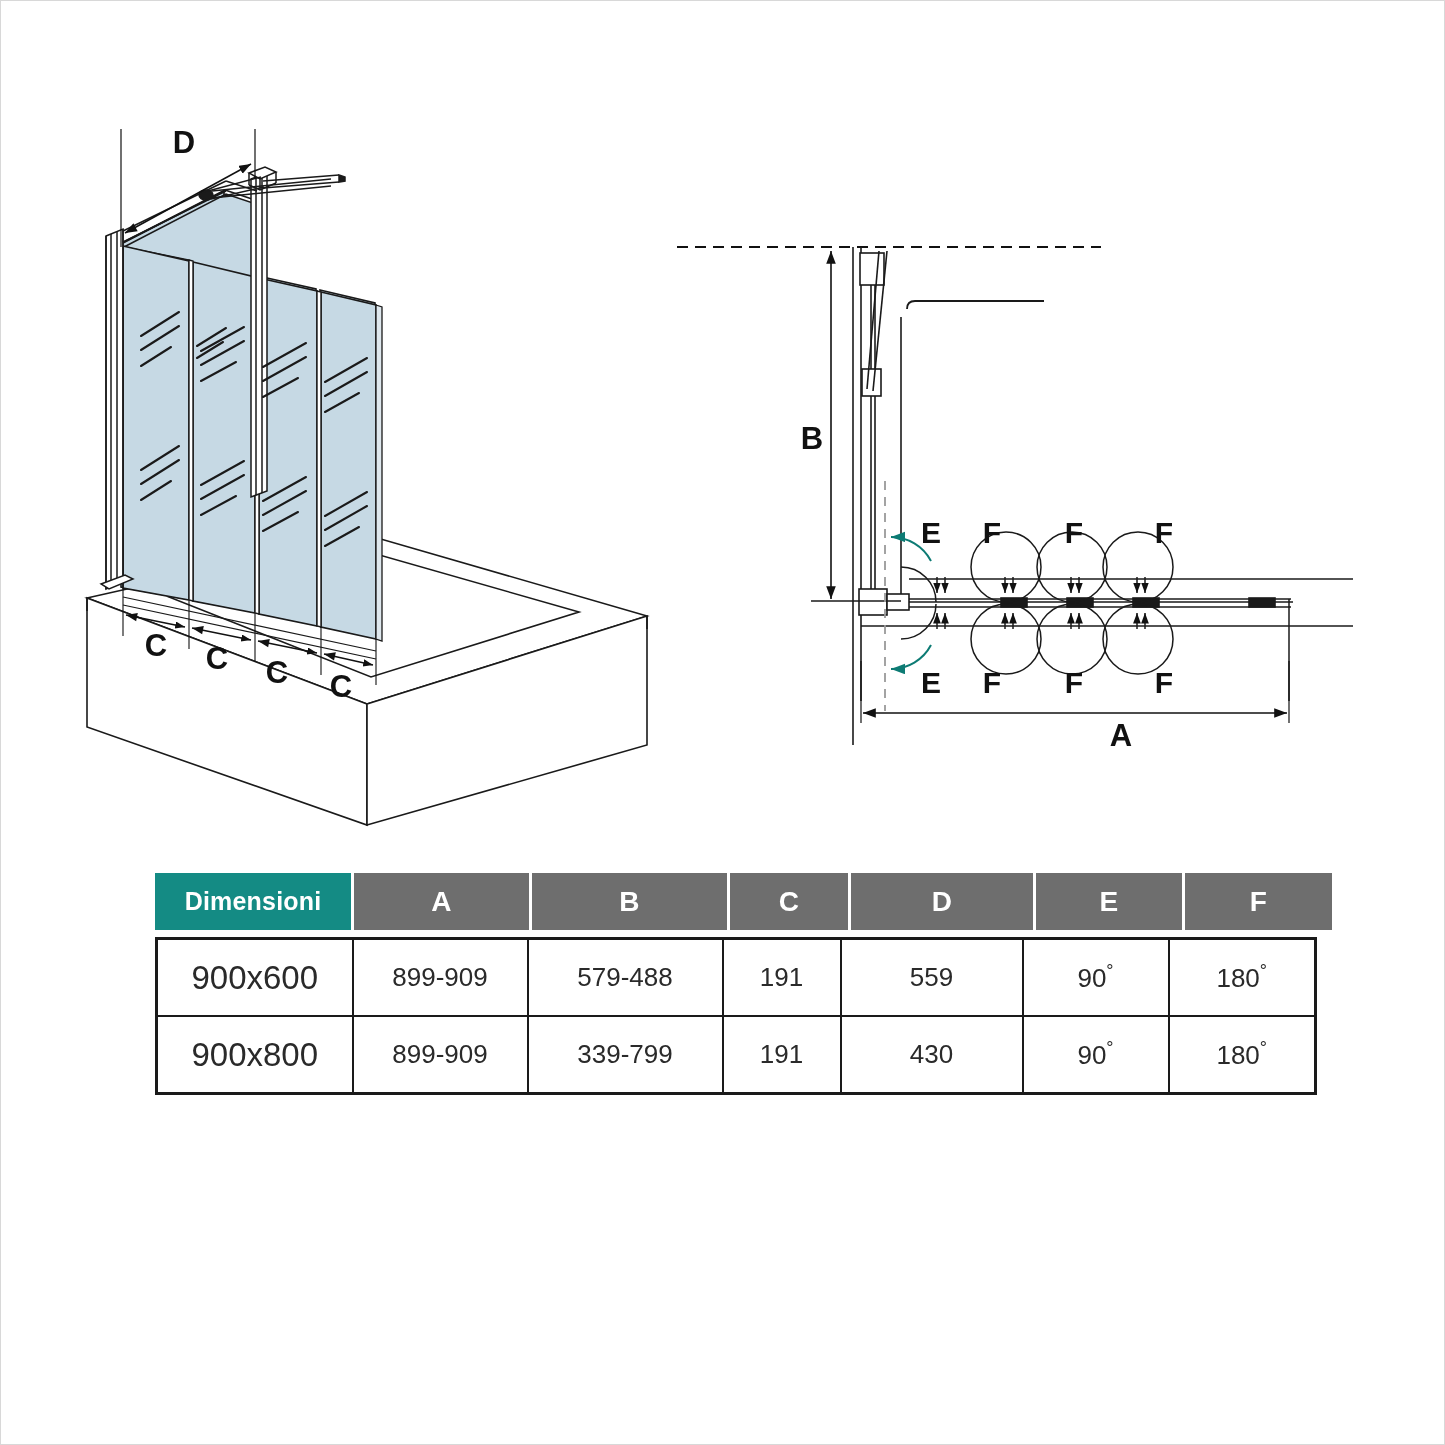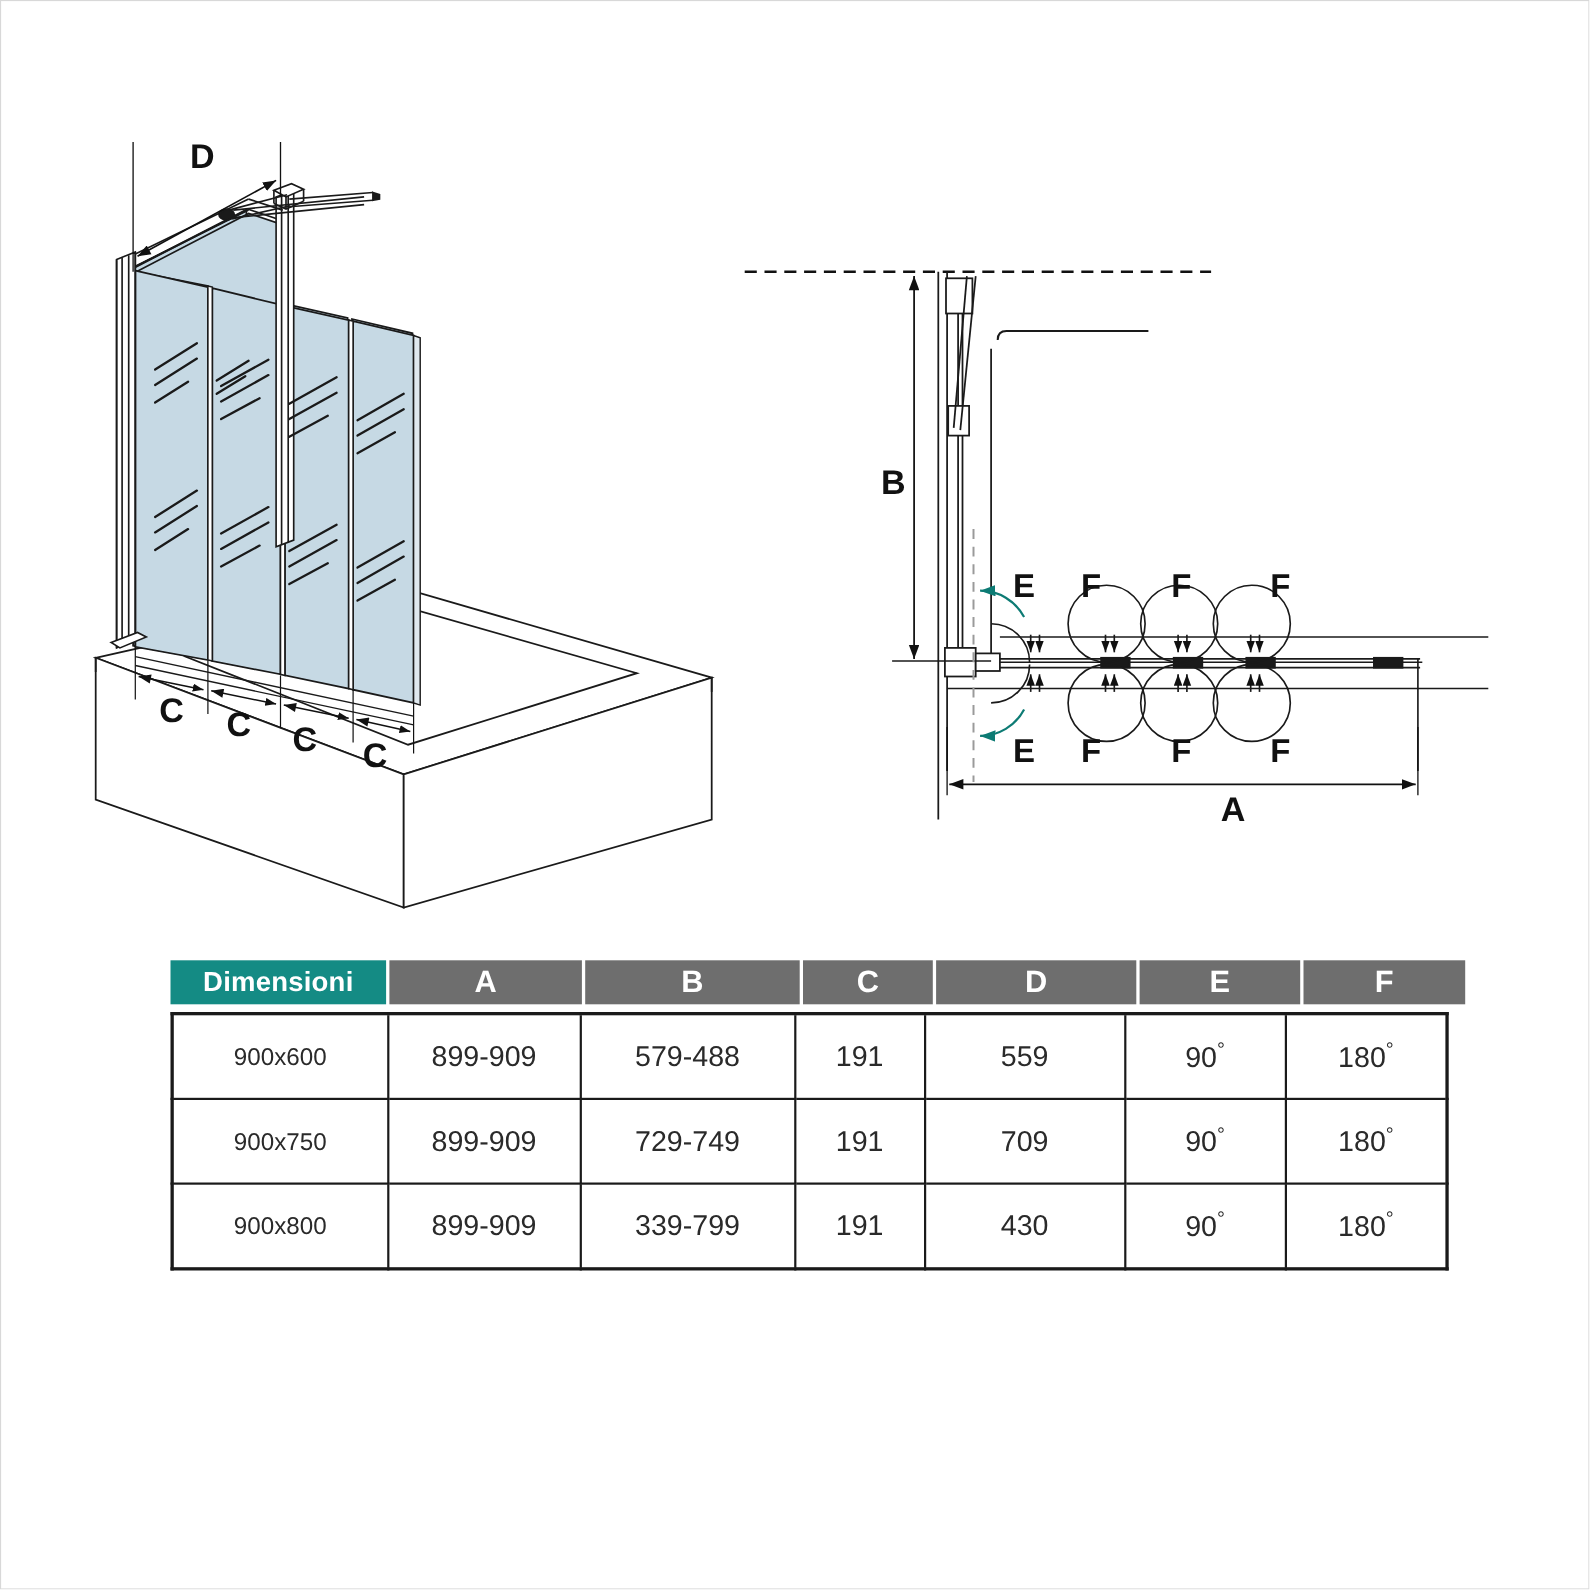--- a/index.html
+++ b/index.html
@@ -15,21 +15,21 @@
     box-sizing:border-box;
   }
   svg.drawing{position:absolute;left:0;top:0;width:1445px;height:1445px;pointer-events:none;}
 
   
   #spec-table{
     position:absolute;
     left:154px; top:872px;
     width:1159px;
   }
-  .hdr-row{display:flex;height:40px;}
+  .hdr-row{display:flex;height:57px;}
   .hdr-cell{
     display:flex;align-items:center;justify-content:center;
     color:#ffffff;font-weight:bold;
     background:#6e6e6e;
     margin-right:3px;
     letter-spacing:.2px;
   }
   .hdr-cell:last-child{margin-right:0;}
   .hdr-cell.dim{background:#148b84;font-size:25px;}
   .hdr-cell.letter{font-size:28px;}
@@ -43,21 +43,21 @@
   }
   .grid td{
     border:2px solid #1a1a1a;
     height:73px;
     text-align:center;
     vertical-align:middle;
     font-size:26px;
     color:#2a2a2a;
     font-weight:500;
   }
-  .grid td.sizecell{font-size:22px;}
+  .grid td.sizecell{font-size:33px;}
   .deg{font-size:18px;vertical-align:super;}
 
   
   .c0{width:196px;flex:0 0 196px;}
   .c1{width:175px;flex:0 0 175px;}
   .c2{width:195px;flex:0 0 195px;}
   .c3{width:118px;flex:0 0 118px;}
   .c4{width:182px;flex:0 0 182px;}
   .c5{width:146px;flex:0 0 146px;}
   .c6{width:147px;flex:0 0 147px;}
@@ -380,29 +380,20 @@
         <tr>
           <td class="sizecell">900x600</td>
           <td>899-909</td>
           <td>579-488</td>
           <td>191</td>
           <td>559</td>
           <td><span>90</span><span class="deg">°</span></td>
           <td><span>180</span><span class="deg">°</span></td>
         </tr>
         <tr>
-          <td class="sizecell">900x750</td>
-          <td>899-909</td>
-          <td>729-749</td>
-          <td>191</td>
-          <td>709</td>
-          <td><span>90</span><span class="deg">°</span></td>
-          <td><span>180</span><span class="deg">°</span></td>
-        </tr>
-        <tr>
           <td class="sizecell">900x800</td>
           <td>899-909</td>
           <td>339-799</td>
           <td>191</td>
           <td>430</td>
           <td><span>90</span><span class="deg">°</span></td>
           <td><span>180</span><span class="deg">°</span></td>
         </tr>
       </tbody>
     </table>

